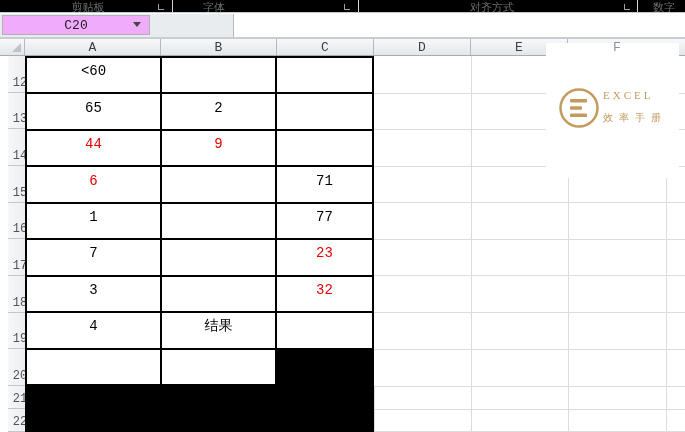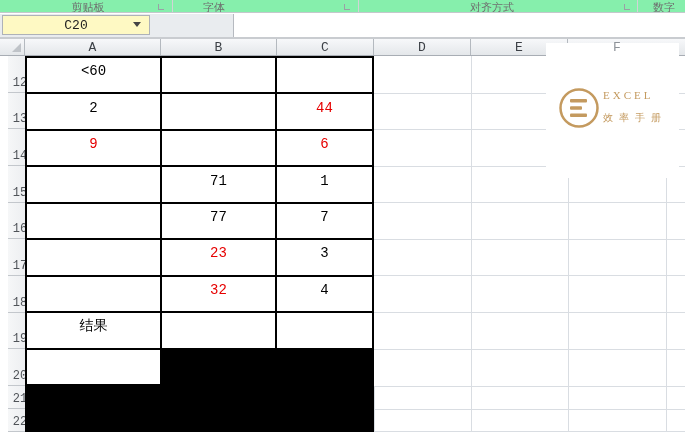--- a/index.html
+++ b/index.html
@@ -4,39 +4,39 @@
 <style>
   * { margin:0; padding:0; box-sizing:border-box; }
   body { font-family:"Liberation Sans", sans-serif; }
   #screen {
     position:relative; width:685px; height:432px; overflow:hidden;
     background:#ffffff; font-family:"Liberation Sans", sans-serif;
   }
   
   #ribbon {
     position:absolute; left:0; top:0; width:685px; height:13px;
-    background:#86efac; border-bottom:1px solid #c4c8cc; overflow:hidden;
+    background:#000000; border-bottom:1px solid #c4c8cc; overflow:hidden;
   }
   .rgroup-label {
     position:absolute; top:0px; transform:translateX(-50%);
     font-size:11px; color:#6e6e6e; white-space:nowrap;
   }
   .rsep { position:absolute; top:0; width:1px; height:13px; background:#d2d4d6; }
   .rlauncher {
     position:absolute; top:4px; width:6px; height:6px;
     border:1px solid #9aa0a6; border-top:none; border-right:none;
   }
   
   #formula-row {
     position:absolute; left:0; top:14px; width:685px; height:24px;
     background:#e9ecef; border-bottom:1px solid #c9ccd0;
   }
   #name-box {
     position:absolute; left:2px; top:1px; width:148px; height:20px;
-    background:#fef9c3; border:1px solid #aeb2b8;
+    background:#f0abfc; border:1px solid #aeb2b8;
     display:flex; align-items:center; justify-content:center;
     font-family:"Liberation Mono","DejaVu Sans Mono",monospace;
     font-size:13px; color:#222;
   }
   #name-dropdown {
     position:absolute; left:133px; top:8px; width:0; height:0;
     border-left:4px solid transparent; border-right:4px solid transparent;
     border-top:5px solid #444;
   }
   #fx-pill {
@@ -194,20 +194,21 @@
   <div class="gl-v" style="left:568px; top:56px; height:376px"></div>
   <div class="gl-v" style="left:666px; top:56px; height:376px"></div>
   <div class="gl-v" style="left:161px; top:386px; height:46px"></div>
   <div class="gl-v" style="left:277px; top:386px; height:46px"></div>
   <div class="gl-v" style="left:374px; top:386px; height:46px"></div>
 
   <div id="data-table">
     <div class="tcell" style="color: rgb(0, 0, 0);">&lt;60</div>
     <div class="tcell" style="color: rgb(0, 0, 0);"></div>
     <div class="tcell" style="color: rgb(0, 0, 0);"></div>
+    <div class="tcell" style="color: rgb(0, 0, 0);">65</div>
     <div class="tcell" style="color: rgb(0, 0, 0);">2</div>
     <div class="tcell" style="color: rgb(0, 0, 0);"></div>
     <div class="tcell" style="color: rgb(230, 0, 0);">44</div>
     <div class="tcell" style="color: rgb(230, 0, 0);">9</div>
     <div class="tcell" style="color: rgb(0, 0, 0);"></div>
     <div class="tcell" style="color: rgb(230, 0, 0);">6</div>
     <div class="tcell" style="color: rgb(0, 0, 0);"></div>
     <div class="tcell" style="color: rgb(0, 0, 0);">71</div>
     <div class="tcell" style="color: rgb(0, 0, 0);">1</div>
     <div class="tcell" style="color: rgb(0, 0, 0);"></div>

